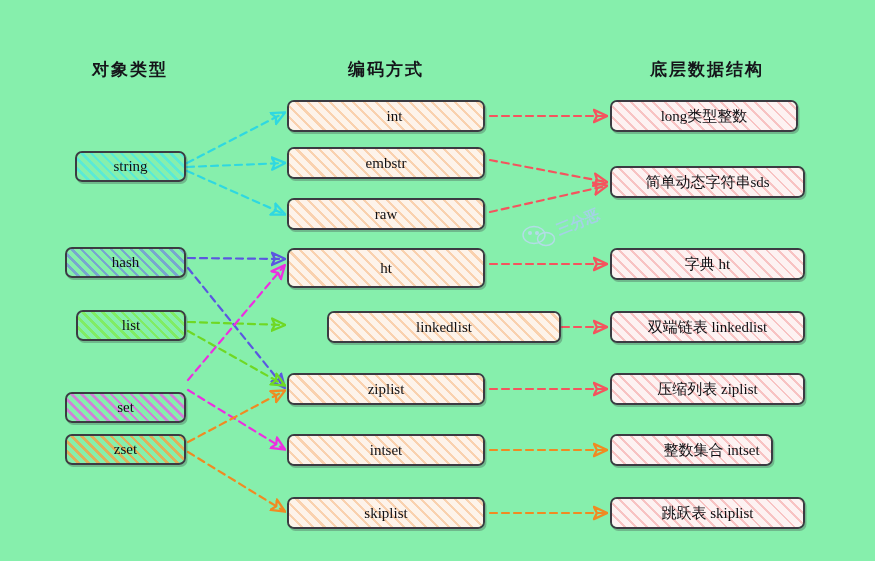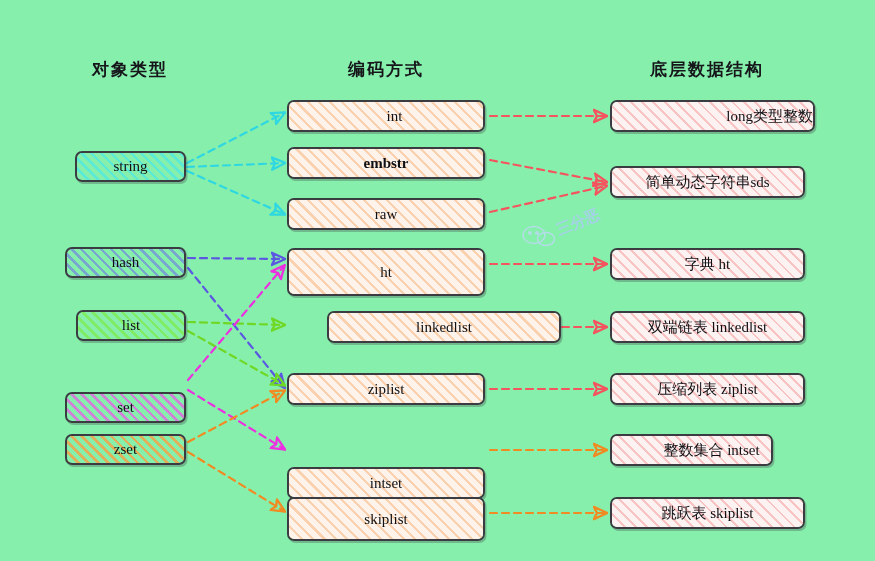--- a/index.html
+++ b/index.html
@@ -168,44 +168,44 @@
         <span class="label">set</span>
       </div>
       <div class="node hatch-orange" style="left: 65px; top: 434px; width: 121px; height: 31px;">
         <span class="label">zset</span>
       </div>
     </div>
   <div id="nodes-encoding">
       <div class="node hatch-peach" style="left: 287px; top: 100px; width: 198px; height: 32px; padding-left: 17px;">
         <span class="label">int</span>
       </div>
-      <div class="node hatch-peach" style="left: 287px; top: 147px; width: 198px; height: 32px; font-weight: bold;">
+      <div class="node hatch-peach" style="left: 287px; top: 147px; width: 198px; height: 32px;">
         <span class="label">embstr</span>
       </div>
       <div class="node hatch-peach" style="left: 287px; top: 198px; width: 198px; height: 32px;">
         <span class="label">raw</span>
       </div>
-      <div class="node hatch-peach" style="left: 287px; top: 248px; width: 198px; height: 48px;">
+      <div class="node hatch-peach" style="left: 287px; top: 248px; width: 198px; height: 40px;">
         <span class="label">ht</span>
       </div>
       <div class="node hatch-peach" style="left: 287px; top: 311px; width: 234px; height: 32px; margin-left: 40px;">
         <span class="label">linkedlist</span>
       </div>
       <div class="node hatch-peach" style="left: 287px; top: 373px; width: 198px; height: 32px;">
         <span class="label">ziplist</span>
       </div>
-      <div class="node hatch-peach" style="left: 287px; top: 434px; width: 198px; height: 32px; margin-top: 33px;">
+      <div class="node hatch-peach" style="left: 287px; top: 434px; width: 198px; height: 32px;">
         <span class="label">intset</span>
       </div>
-      <div class="node hatch-peach" style="left: 287px; top: 497px; width: 198px; height: 44px;">
+      <div class="node hatch-peach" style="left: 287px; top: 497px; width: 198px; height: 32px;">
         <span class="label">skiplist</span>
       </div>
     </div>
   <div id="nodes-structure">
-      <div class="node hatch-pink" style="left: 610px; top: 100px; width: 205px; height: 32px; justify-content: flex-end;">
+      <div class="node hatch-pink" style="left: 610px; top: 100px; width: 188px; height: 32px;">
         <span class="label">long类型整数</span>
       </div>
       <div class="node hatch-pink" style="left: 610px; top: 166px; width: 195px; height: 32px;">
         <span class="label">简单动态字符串sds</span>
       </div>
       <div class="node hatch-pink" style="left: 610px; top: 248px; width: 195px; height: 32px;">
         <span class="label">字典 ht</span>
       </div>
       <div class="node hatch-pink" style="left: 610px; top: 311px; width: 195px; height: 32px;">
         <span class="label">双端链表 linkedlist</span>

